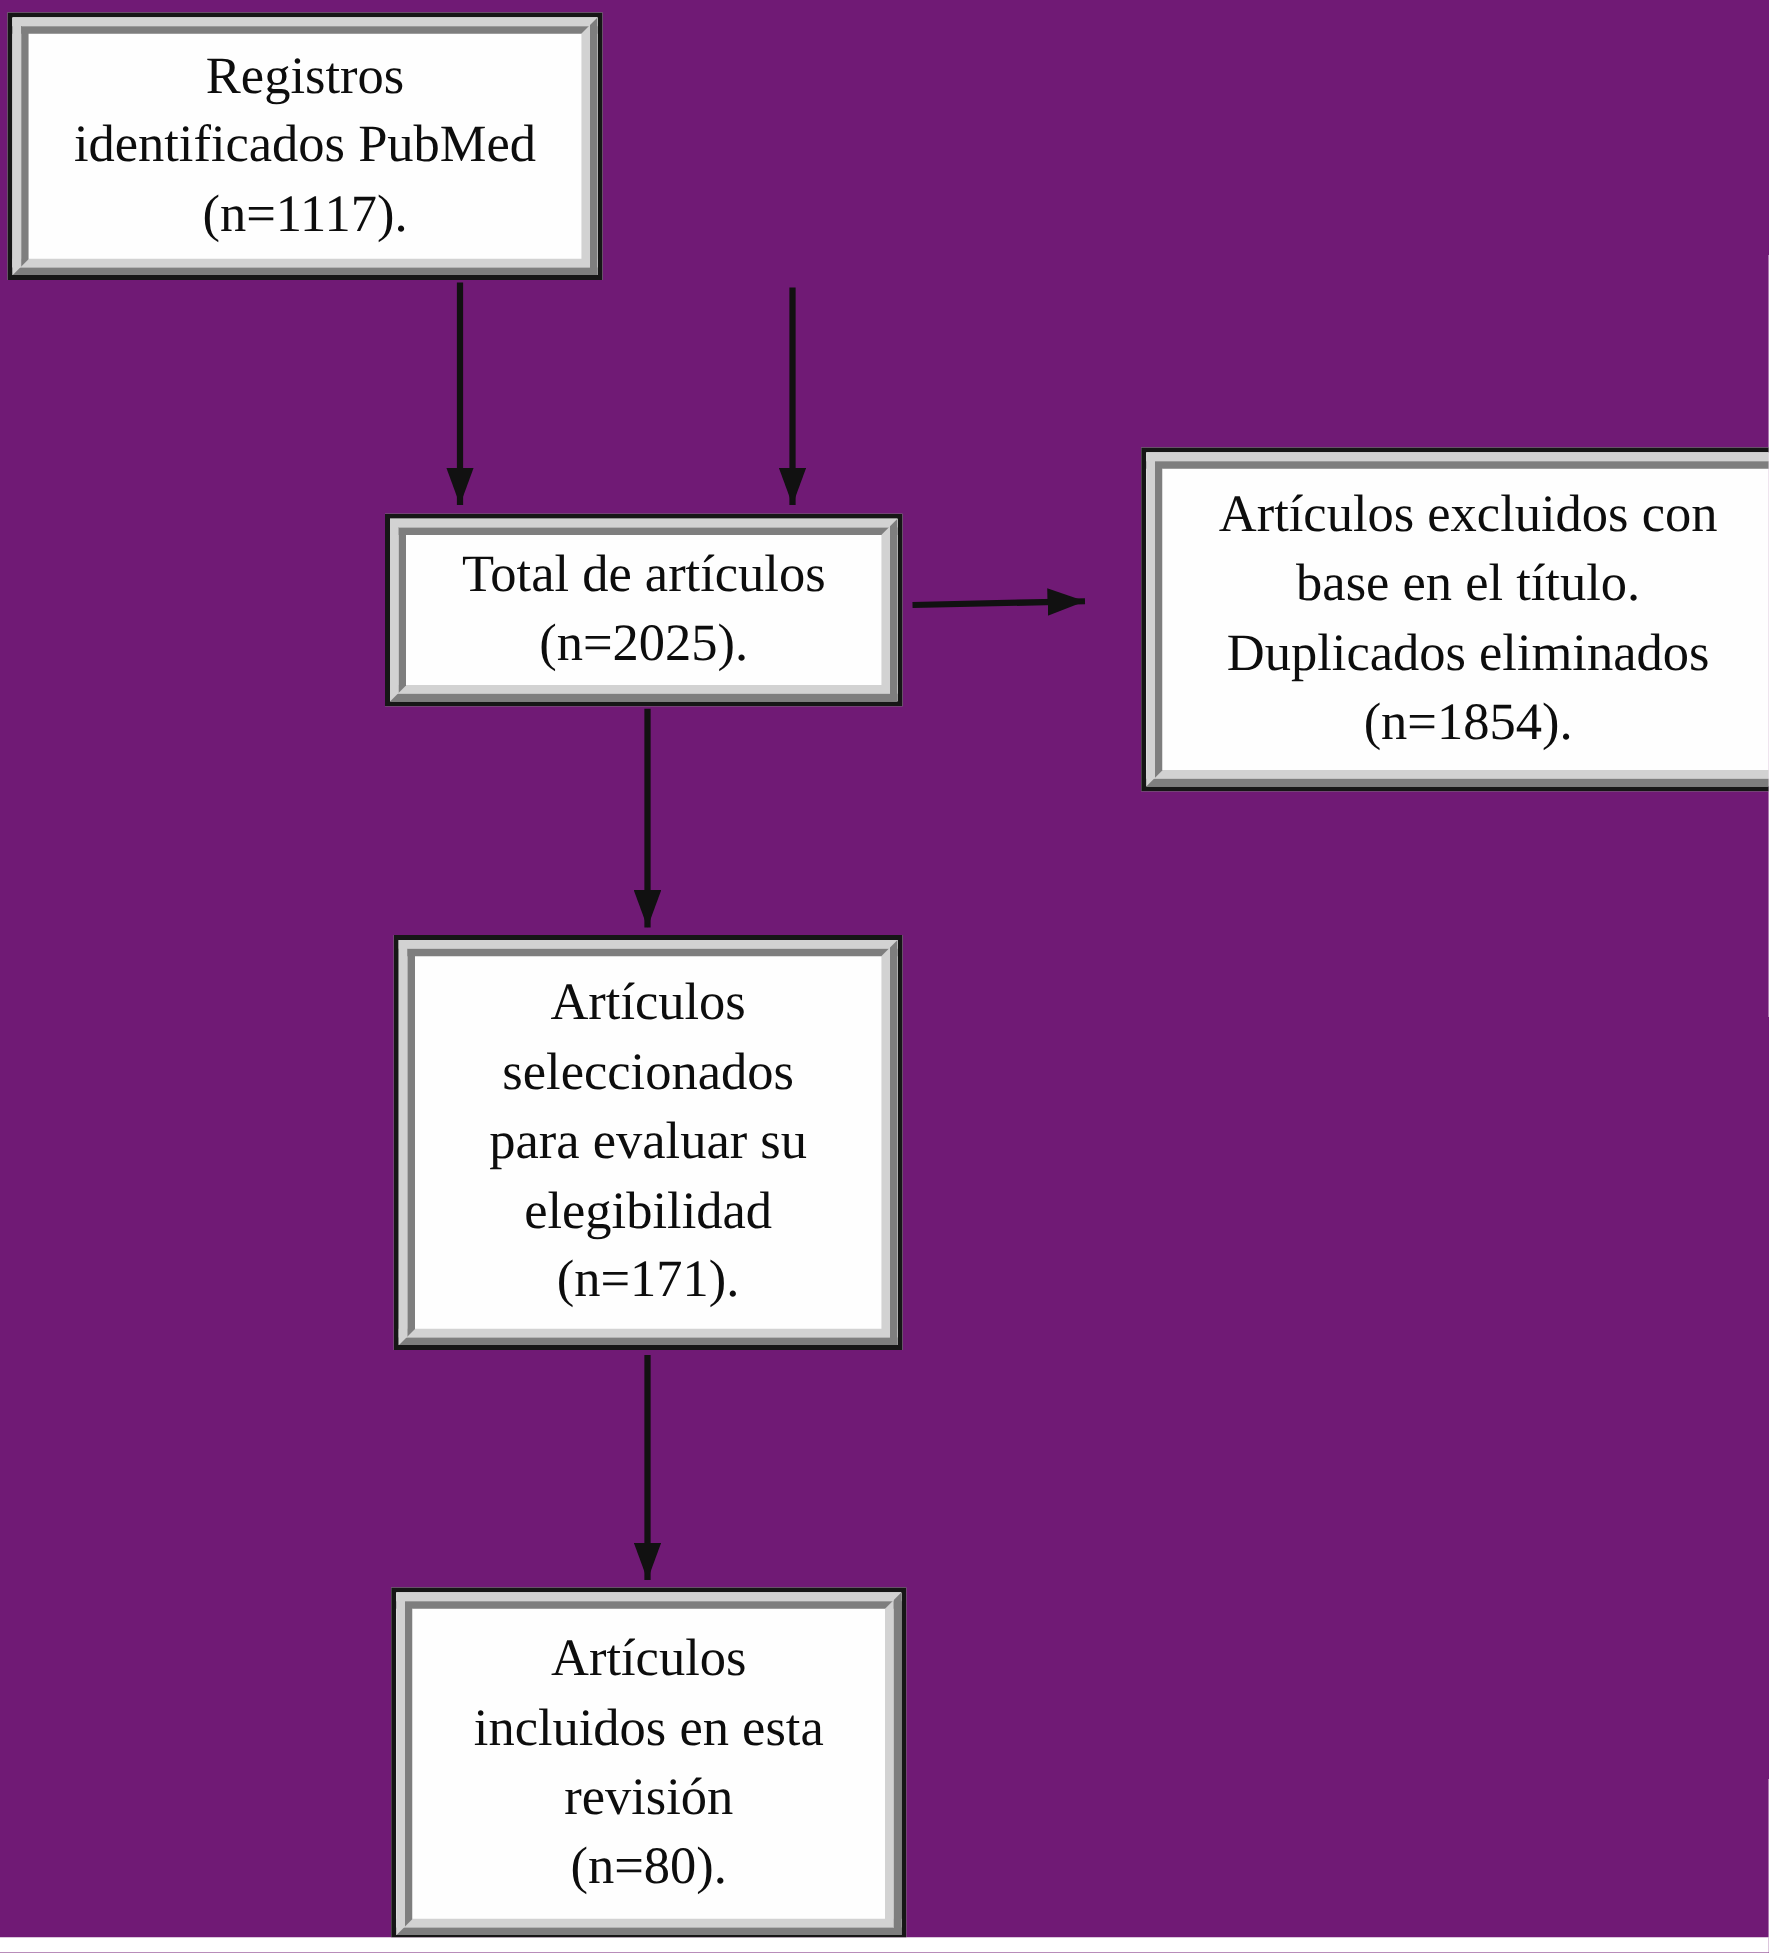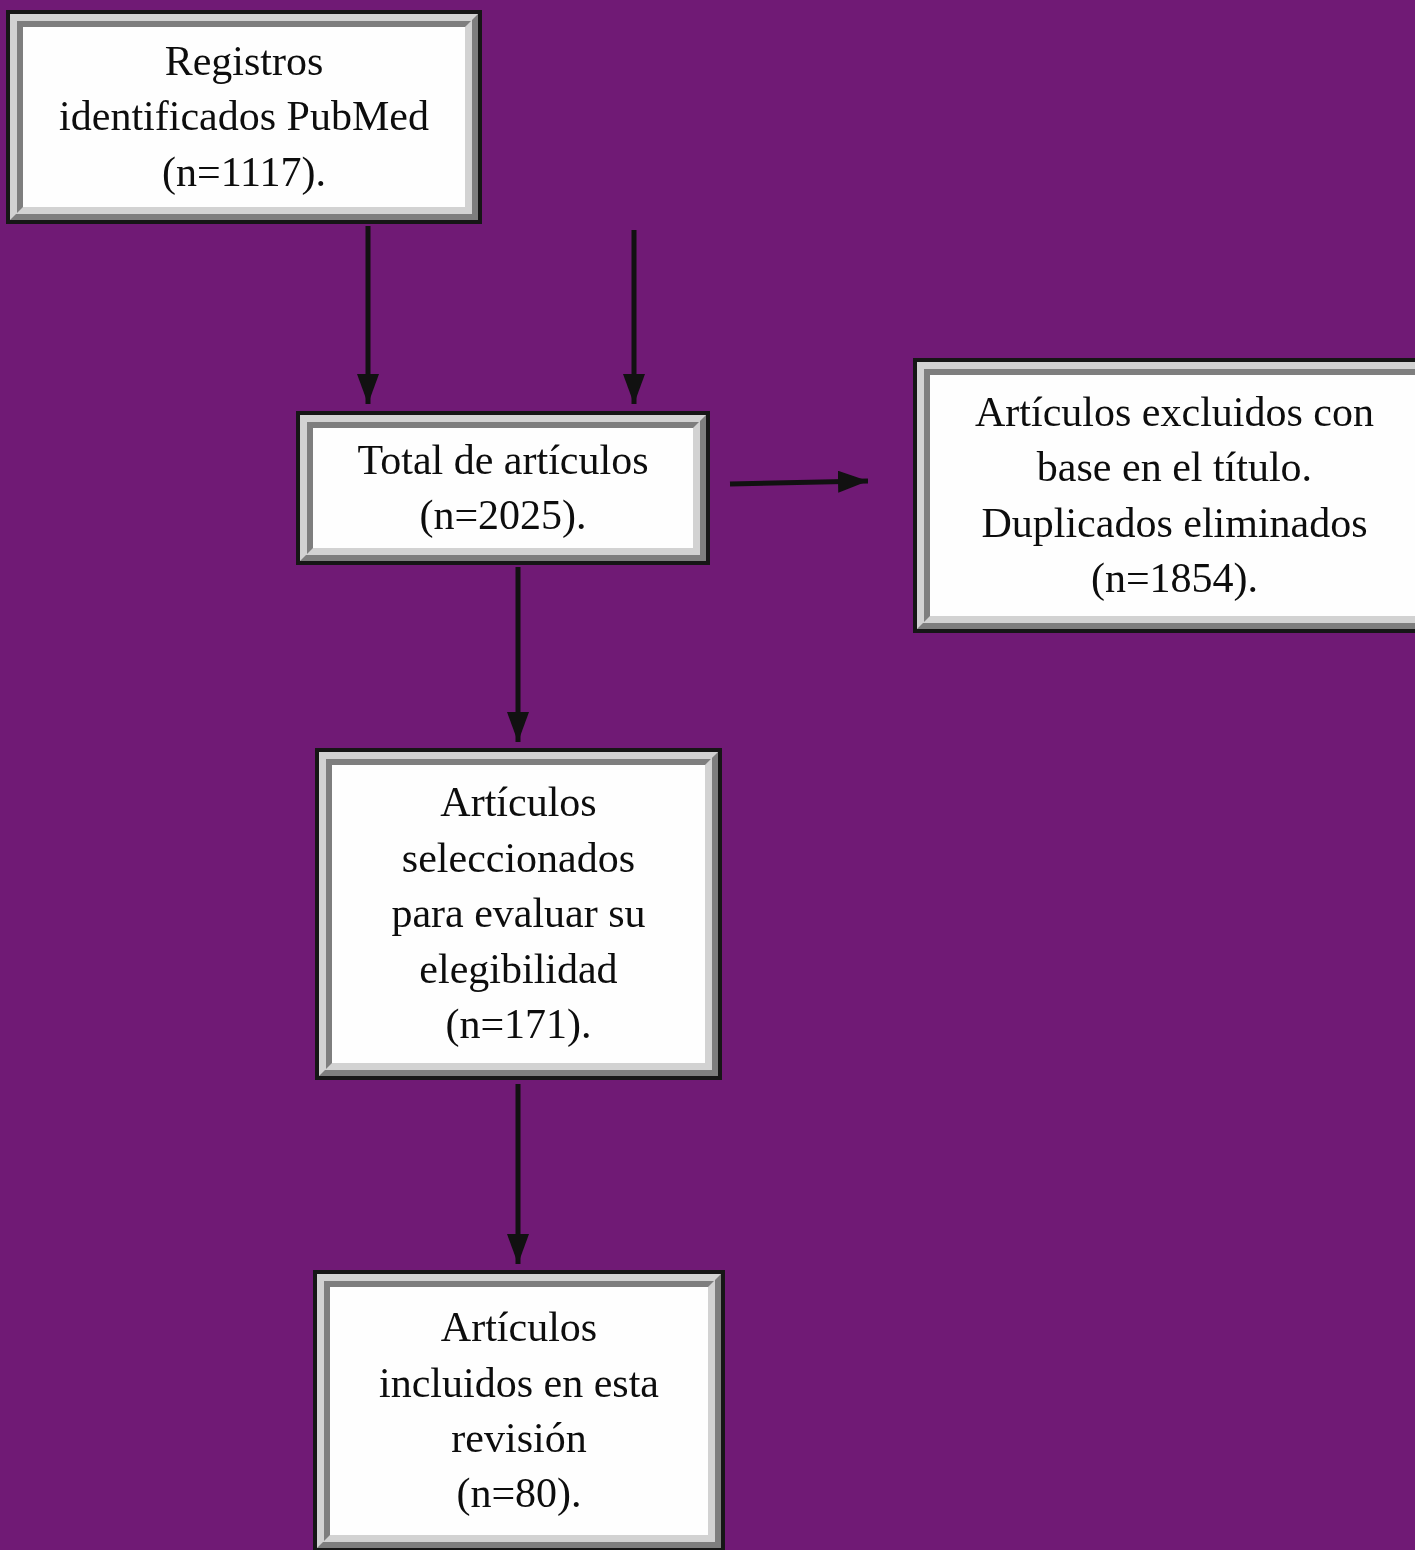--- a/index.html
+++ b/index.html
@@ -66,21 +66,21 @@
 
   <div class="node" style="left:6px; top:10px; width:476px; height:214px;">
     <div class="bevel">
       <div class="node-text">Registros
 identificados PubMed
 (n=1117).</div>
     </div>
   </div>
 
 
-  <div class="node" style="left:296px; top:411px; width:414px; height:154px;">
+  <div class="node" style="left:308px; top:411px; width:414px; height:154px;">
     <div class="bevel">
       <div class="node-text">Total de artículos
 (n=2025).</div>
     </div>
   </div>
 
   <div class="node" style="left:885px; top:358px; width:523px; height:275px;margin-left:28px;">
     <div class="bevel">
       <div class="node-text">Artículos excluidos con
 base en el título.

